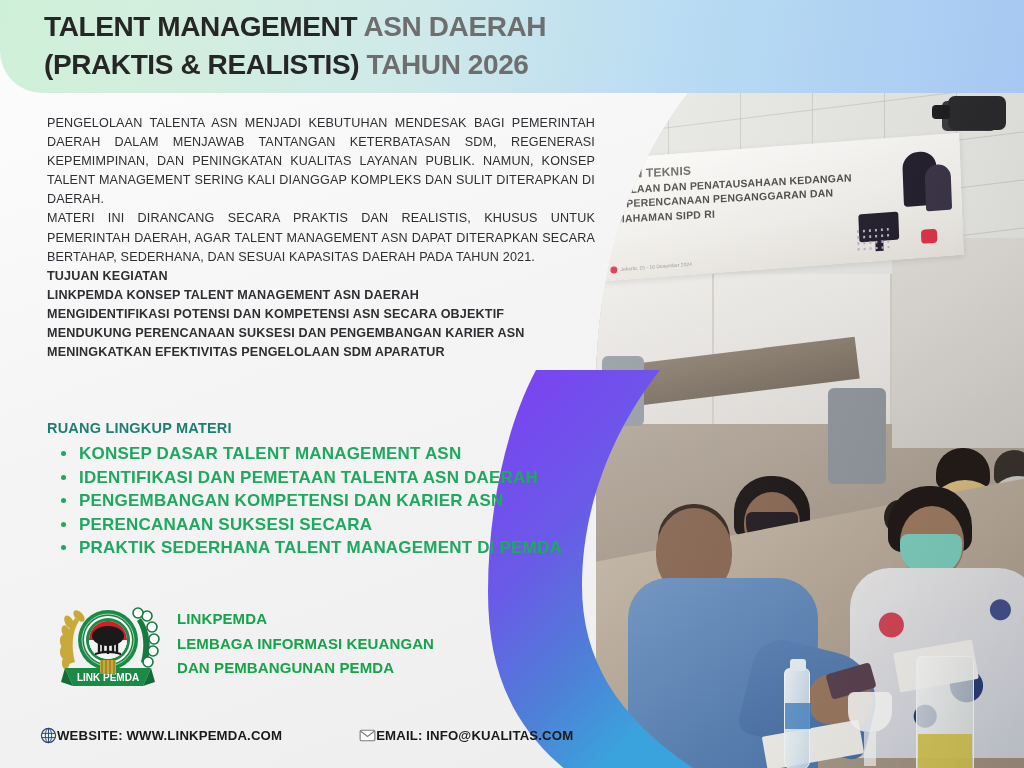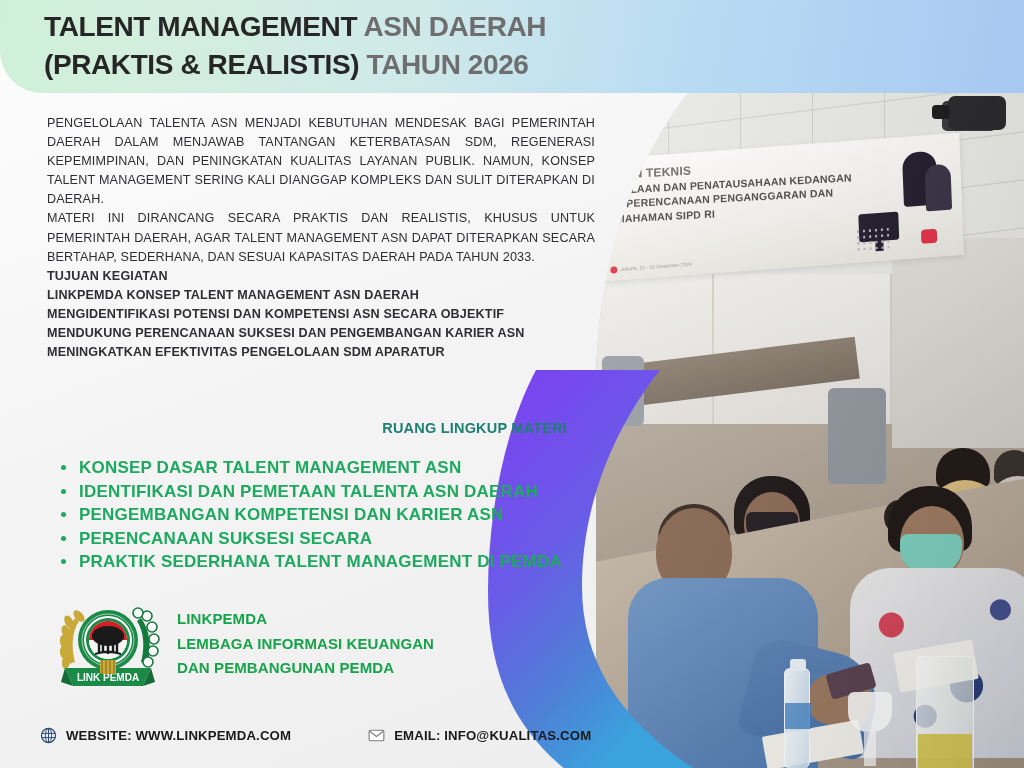--- a/index.html
+++ b/index.html
@@ -301,22 +301,21 @@
   #scope {
     position: absolute;
     left: 47px; top: 420px;
     width: 520px;
   }
   #scope-heading {
     color: #1f7e73;
     font-weight: 700;
     font-size: 14.5px;
     letter-spacing: .2px;
-    margin-bottom: 20px;
-    text-align: right;
+    margin-bottom: 6px;
   }
   #scope-list { list-style: none; }
   #scope-list li {
     position: relative;
     color: #1fa85f;
     font-weight: 700;
     font-size: 17px;
     line-height: 23.5px;
     padding-left: 32px;
     letter-spacing: .2px;
@@ -351,21 +350,21 @@
   
   #footer {
     position: absolute;
     left: 40px; bottom: 24px;
     display: flex;
     align-items: center;
   }
   .foot-item {
     display: flex;
     align-items: center;
-    gap: 9px;
+    gap: 0;
     color: #1a1a1a;
     font-weight: 700;
     font-size: 13.2px;
     letter-spacing: .15px;
     white-space: nowrap;
   }
   .foot-gap { width: 77px; }
   .foot-icon { width: 17px; height: 17px; flex: none; display:block; }
 </style>
 </head>
@@ -473,21 +472,21 @@
         <span class="t-dark">TALENT MANAGEMENT </span><span class="t-grey">ASN DAERAH</span>
       </div>
       <div>
         <span class="t-dark">(PRAKTIS &amp; REALISTIS) </span><span class="t-grey">TAHUN 2026</span>
       </div>
     </div>
   </div>
 
   <div id="content">
     <p class="para">PENGELOLAAN TALENTA ASN MENJADI KEBUTUHAN MENDESAK BAGI PEMERINTAH DAERAH DALAM MENJAWAB TANTANGAN KETERBATASAN SDM, REGENERASI KEPEMIMPINAN, DAN PENINGKATAN KUALITAS LAYANAN PUBLIK. NAMUN, KONSEP TALENT MANAGEMENT SERING KALI DIANGGAP KOMPLEKS DAN SULIT DITERAPKAN DI DAERAH.</p>
-    <p class="para">MATERI INI DIRANCANG SECARA PRAKTIS DAN REALISTIS, KHUSUS UNTUK PEMERINTAH DAERAH, AGAR TALENT MANAGEMENT ASN DAPAT DITERAPKAN SECARA BERTAHAP, SEDERHANA, DAN SESUAI KAPASITAS DAERAH PADA TAHUN 2033.</p>
+    <p class="para">MATERI INI DIRANCANG SECARA PRAKTIS DAN REALISTIS, KHUSUS UNTUK PEMERINTAH DAERAH, AGAR TALENT MANAGEMENT ASN DAPAT DITERAPKAN SECARA BERTAHAP, SEDERHANA, DAN SESUAI KAPASITAS DAERAH PADA TAHUN 2021.</p>
     <div class="lines-block">
       <div class="ln">TUJUAN KEGIATAN</div>
       <div class="ln">LINKPEMDA KONSEP TALENT MANAGEMENT ASN DAERAH</div>
       <div class="ln">MENGIDENTIFIKASI POTENSI DAN KOMPETENSI ASN SECARA OBJEKTIF</div>
       <div class="ln">MENDUKUNG PERENCANAAN SUKSESI DAN PENGEMBANGAN KARIER ASN</div>
       <div class="ln">MENINGKATKAN EFEKTIVITAS PENGELOLAAN SDM APARATUR</div>
     </div>
   </div>
 
   <div id="scope">

